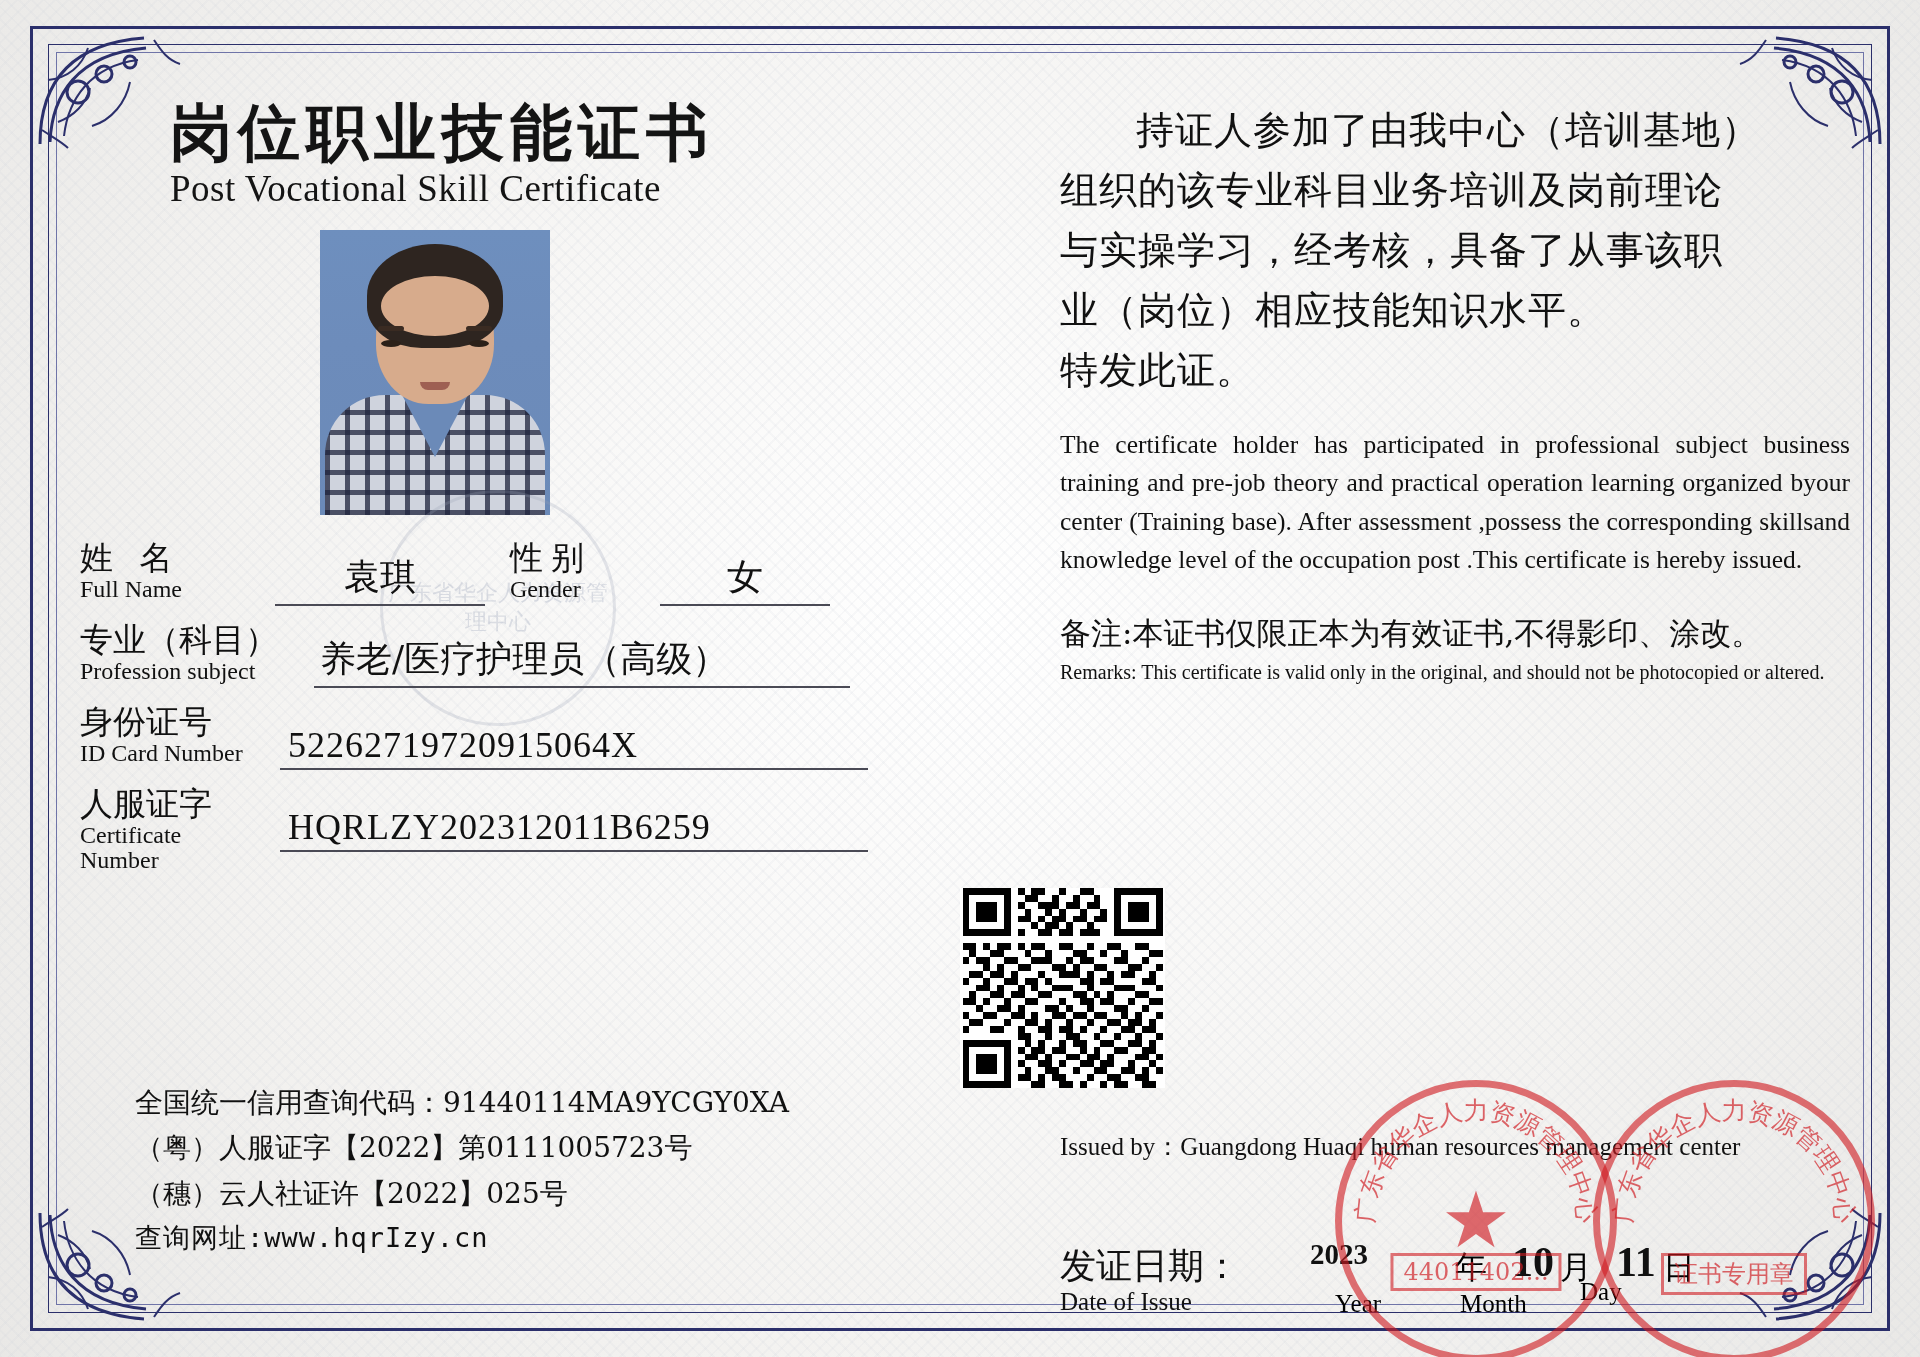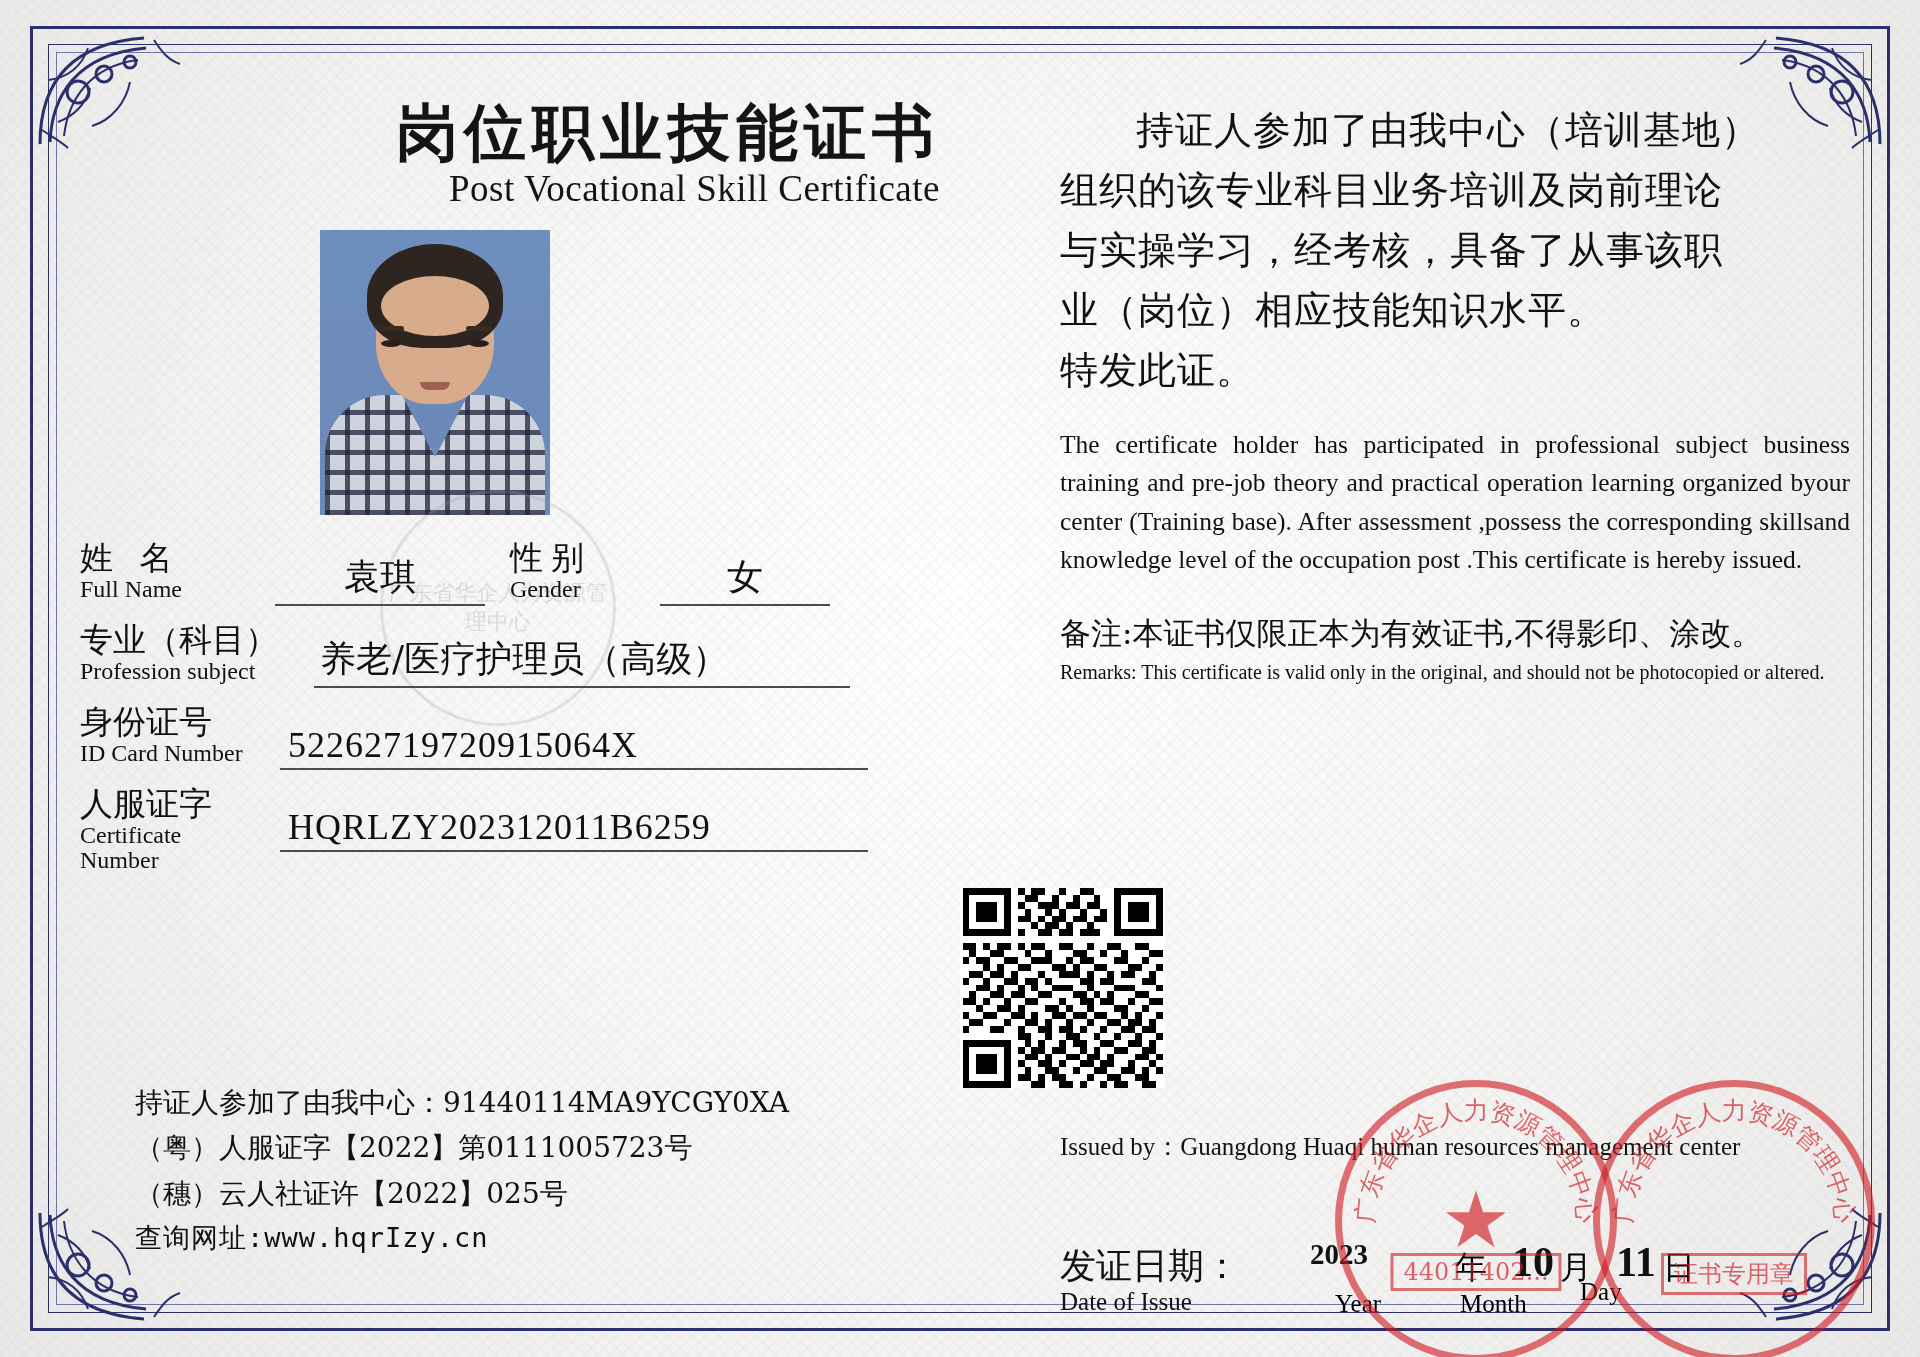--- a/index.html
+++ b/index.html
@@ -36,21 +36,21 @@
   }
   .corner svg{width:100%;height:100%;display:block;}
   .c-tl{left:34px;top:30px;}
   .c-tr{right:34px;top:30px;transform:scaleX(-1);}
   .c-bl{left:34px;bottom:30px;transform:scaleY(-1);}
   .c-br{right:34px;bottom:30px;transform:scale(-1,-1);}
 
   .content{position:absolute;left:80px;top:70px;right:80px;bottom:70px;}
 
   
-  .left{position:absolute;left:90px;top:30px;width:770px;text-align:right;}
+  .left{position:absolute;left:90px;top:30px;width:770px;}
   .title-cn{
     font-family:"DejaVu Serif", serif;
     font-size:62px;font-weight:bold;color:#141414;
     letter-spacing:6px;line-height:1.05;margin:0 0 2px 0;
   }
   .title-en{
     font-family:"Liberation Serif", serif;
     font-size:37px;color:#141414;margin:0;letter-spacing:0.5px;
   }
   .photo{
@@ -331,21 +331,21 @@
         <div class="lbl">
           <span class="cn tight">人服证字</span>
           <span class="en">Certificate Number</span>
         </div>
         <div class="val val-cert">HQRLZY202312011B6259</div>
       </div>
 
     </div>
 
     <div class="notes">
-      <div>持证人参加了由我中心：91440114MA9YCGY0XA</div>
+      <div>全国统一信用查询代码：91440114MA9YCGY0XA</div>
       <div>（粤）人服证字【2022】第0111005723号</div>
       <div>（穗）云人社证许【2022】025号</div>
       <div class="url">查询网址:www.hqrIzy.cn</div>
     </div>
 
     <div class="right">
       <div class="para-cn">
         <span class="indent">持证人参加了由我中心（培训基地）</span>
         <span>组织的该专业科目业务培训及岗前理论</span><br>
         <span>与实操学习，经考核，具备了从事该职</span><br>

